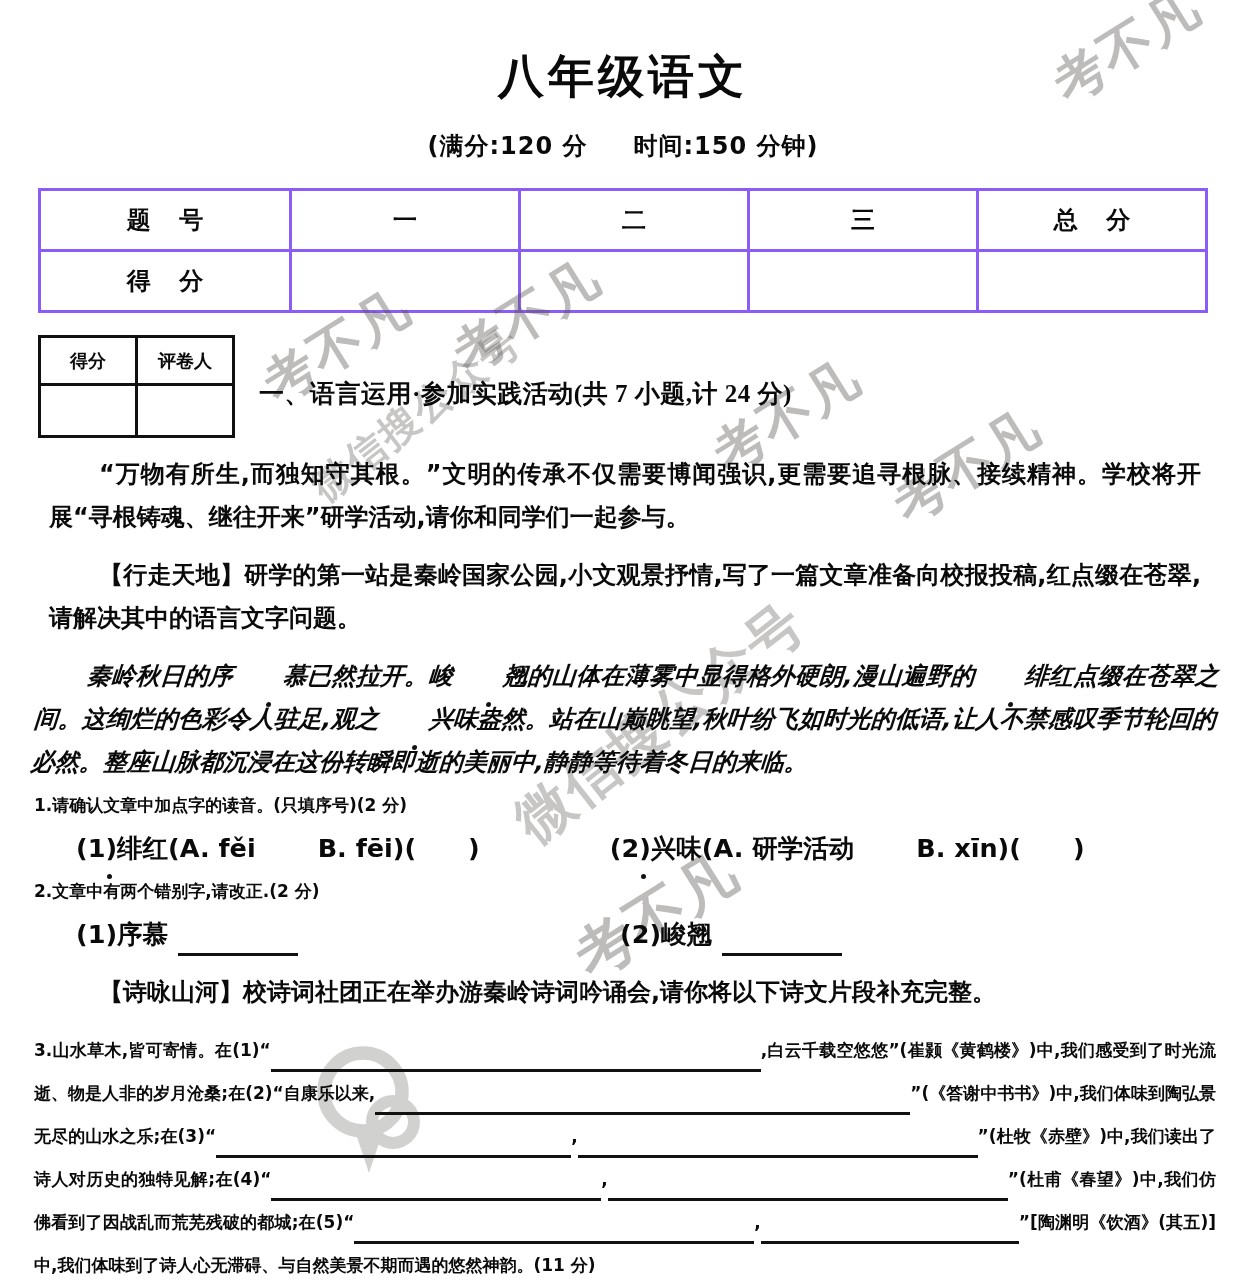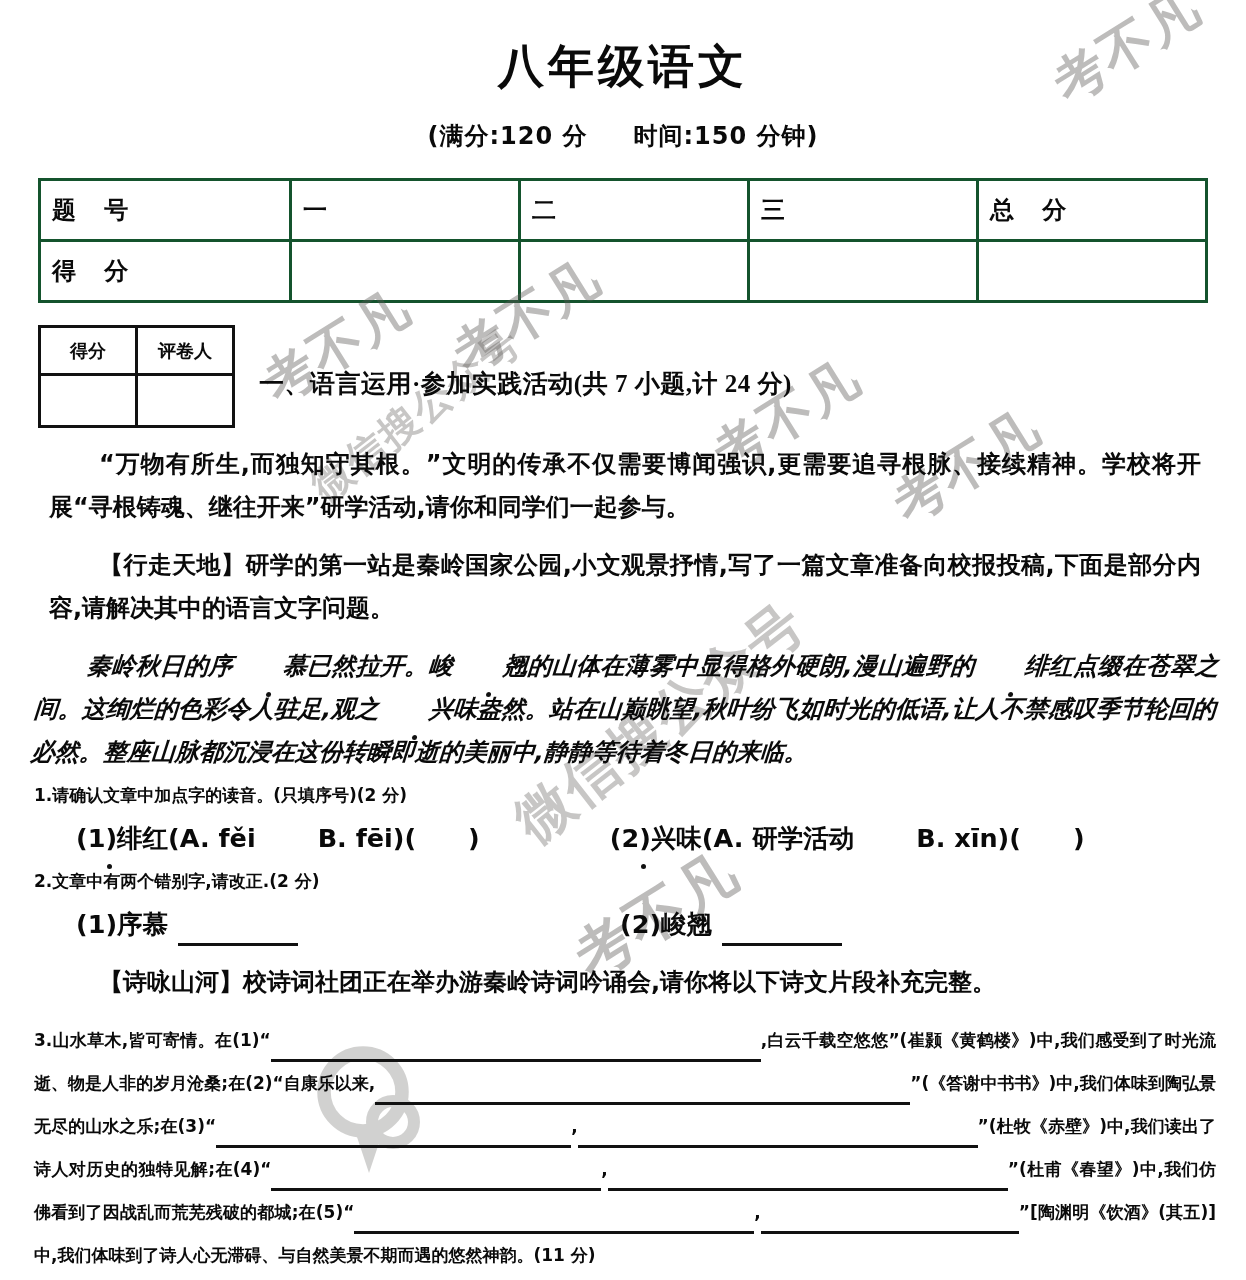--- a/index.html
+++ b/index.html
@@ -47,42 +47,43 @@
     width: 150px; height: 150px;
     opacity: 0.30;
   }
 
   
   .title {
     text-align: center;
     font-size: 46px;
     font-weight: bold;
     letter-spacing: 4px;
-    padding-top: 36px;
+    padding-top: 46px;
     font-family: Liberation Mono, monospace;
   }
   .subtitle {
     text-align: center;
     font-size: 24px;
     font-weight: bold;
     margin-top: 22px;
     letter-spacing: 1px;
   }
   .subtitle .gap { display: inline-block; width: 46px; }
 
   
   .score-table {
     margin: 26px 38px 0 38px;
     border-collapse: collapse;
     width: 1170px;
     table-layout: fixed;
   }
   .score-table td {
-    border: 3px solid #14532d;
+    border: 3px solid #8b5cf6;
     height: 56px;
+    text-align: center;
     font-size: 24px;
     font-weight: bold;
     letter-spacing: 10px;
     text-indent: 10px;
   }
   .score-table td.label { width: 246px; }
 
   
   .section-row {
     margin: 22px 0 0 38px;
@@ -256,21 +257,21 @@
         <td class="blank"></td>
       </tr>
     </tbody>
       </table>
     <div class="section-heading">一、语言运用·参加实践活动(共 7 小题,计 24 分)</div>
   </div>
 
   <div class="content">
 
     <p class="para indent">“万物有所生,而独知守其根。”文明的传承不仅需要博闻强识,更需要追寻根脉、接续精神。学校将开展“寻根铸魂、继往开来”研学活动,请你和同学们一起参与。</p>
-    <p class="para indent">【行走天地】研学的第一站是秦岭国家公园,小文观景抒情,写了一篇文章准备向校报投稿,下面是部分内容,请解决其中的语言文字问题。</p>
+    <p class="para indent">【行走天地】研学的第一站是秦岭国家公园,小文观景抒情,写了一篇文章准备向校报投稿,红点缀在苍翠,请解决其中的语言文字问题。</p>
 
     <p class="passage"><span>秦岭秋日的序</span><span class="dot">慕</span><span>已然拉开。峻</span><span class="dot">翘</span><span>的山体在薄雾中显得格外硬朗,漫山遍野的</span><span class="dot">绯</span><span>红点缀在苍翠</span><span>之间。这绚烂的色彩令人驻足,观之</span><span class="dot">兴</span><span>味盎然。站在山巅眺望,秋叶纷飞如时光的低语,让人不禁</span><span>感叹季节轮回的必然。整座山脉都沉浸在这份转瞬即逝的美丽中,静静等待着冬日的来临。</span></p>
 
     <p class="q">1.请确认文章中加点字的读音。(只填序号)(2 分)</p>
     <p class="sub"><span class="dot">(1)绯</span><span>红(A. fěi</span><span class="sp-md"></span><span>B. fēi)(</span><span class="paren-blank"></span><span>)</span><span class="sp-lg"></span><span class="dot">(2)兴</span><span>味(A. 研学活动</span><span class="sp-md"></span><span>B. xīn)(</span><span class="paren-blank"></span><span>)</span></p>
 
     <p class="q">2.文章中有两个错别字,请改正.(2 分)</p>
     <p class="sub"><span>(1)序慕</span><span class="underline-ans"></span><span class="sp-lg"></span><span class="sp-lg"></span><span class="sp-md"></span><span>(2)峻翘</span><span class="underline-ans"></span></p>
 
     <p class="para indent">【诗咏山河】校诗词社团正在举办游秦岭诗词吟诵会,请你将以下诗文片段补充完整。</p>

